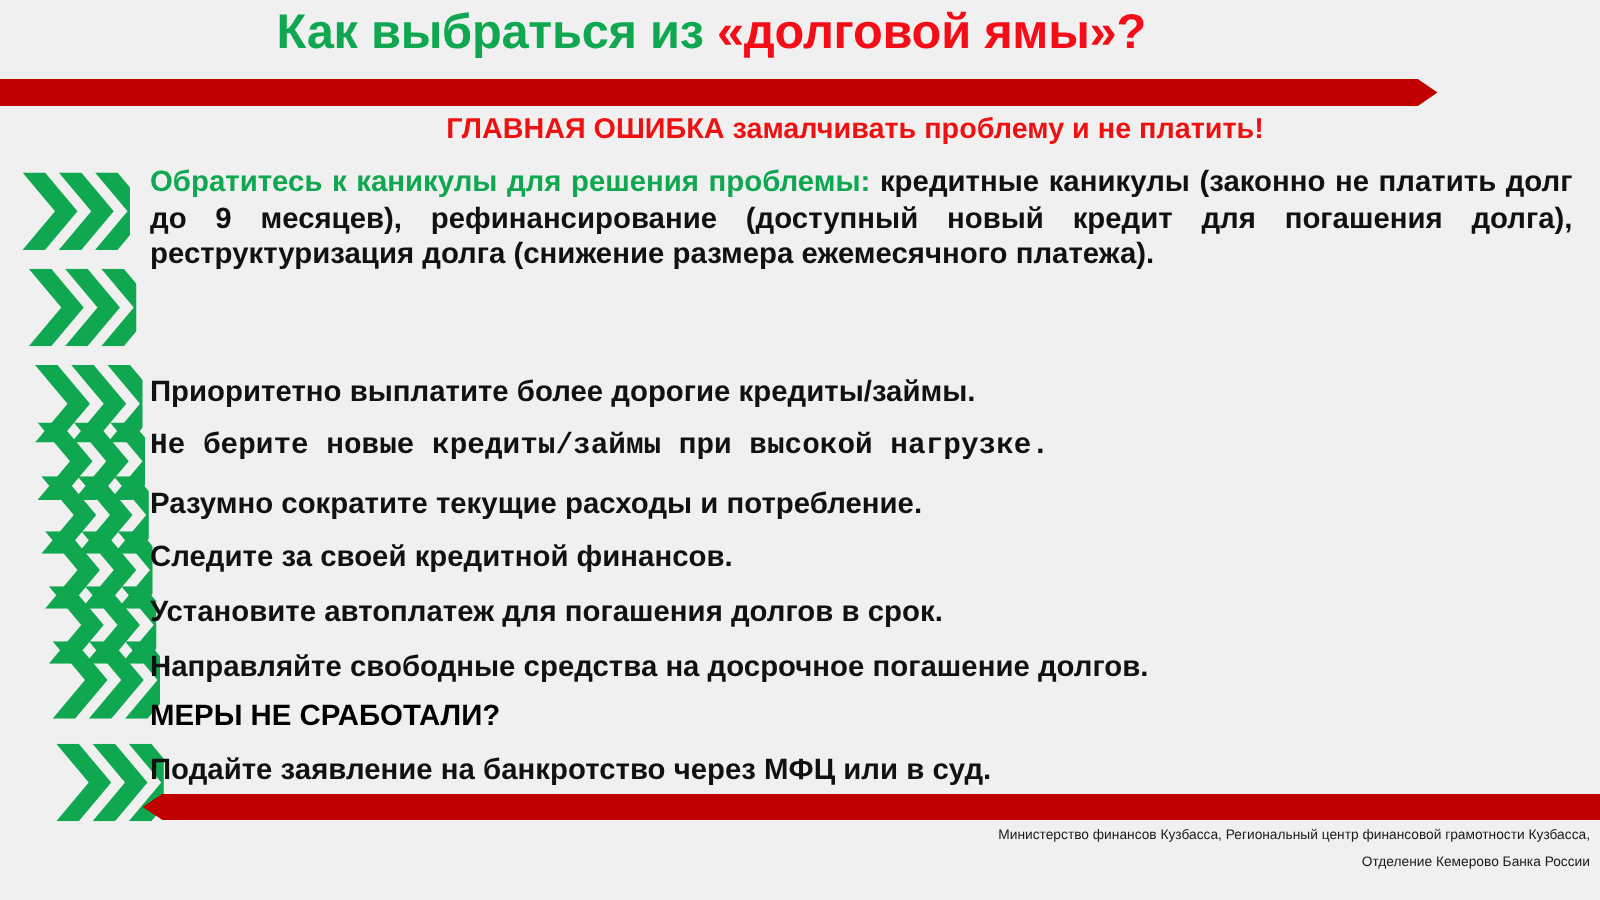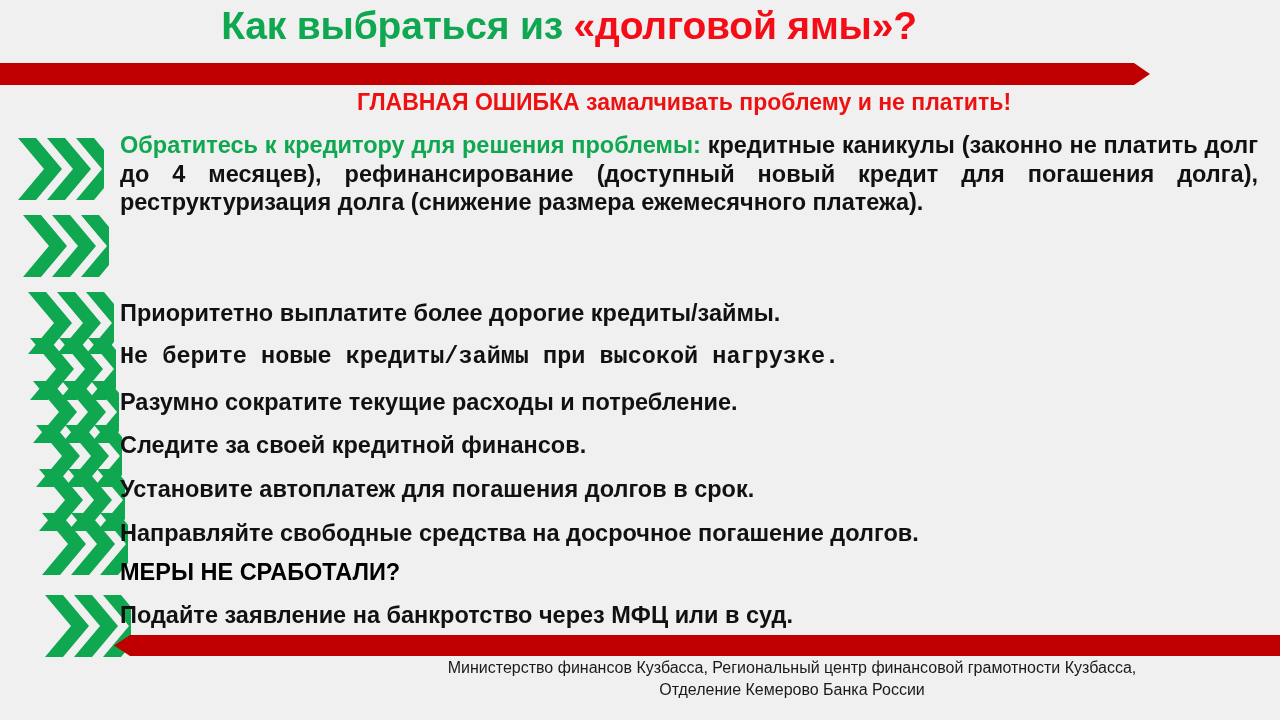--- a/index.html
+++ b/index.html
@@ -94,22 +94,22 @@
     background: #C00000;
     clip-path: polygon(16px 0, 100% 0, 100% 100%, 16px 100%, 0 50%);
   }
 
   
   .footer {
     position: absolute;
     right: 8px;
     top: 657px;
     width: 960px;
-    text-align: center;
-    font-size: 16px;
+    text-align: right;
+    font-size: 11px;
     color: #1a1a1a;
     line-height: 22px;
     font-weight: normal;
   }
 </style>
 </head>
 <body>
 
 <div class="title-row">
   <span class="title-green">Как выбраться из </span><span class="title-red">«долговой ямы»?</span>
@@ -132,21 +132,21 @@
       </svg>
     </span>
     <span class="chev" style="left:23px; top:84px;">
       <svg viewBox="0 0 86 62" width="86" height="62" aria-hidden="true">
         <path d="M0 0 L18 0 L44 31 L18 62 L0 62 L26 31 Z" fill="#0FA750"></path>
         <path d="M29 0 L47 0 L73 31 L47 62 L29 62 L55 31 Z" fill="#0FA750"></path>
         <path d="M58 0 L76 0 L102 31 L76 62 L58 62 L84 31 Z" fill="#0FA750"></path>
       </svg>
     </span>
     <div class="bullet-text justify" style="left:120px; top:0px; width:1138px;">
-      <span class="t-green">Обратитесь к кредитору для решения проблемы:</span><span> кредитные каникулы (законно не платить долг до 4 месяцев), рефинансирование (доступный новый кредит для погашения долга), реструктуризация долга (снижение размера ежемесячного платежа).</span>
+      <span class="t-green">Обратитесь к каникулы для решения проблемы:</span><span> кредитные каникулы (законно не платить долг до 9 месяцев), рефинансирование (доступный новый кредит для погашения долга), реструктуризация долга (снижение размера ежемесячного платежа).</span>
     </div>
   </div>
 
   <div class="row">
     <span class="chev" style="left:28px; top:161px;">
       <svg viewBox="0 0 86 62" width="86" height="62" aria-hidden="true">
         <path d="M0 0 L18 0 L44 31 L18 62 L0 62 L26 31 Z" fill="#0FA750"></path>
         <path d="M29 0 L47 0 L73 31 L47 62 L29 62 L55 31 Z" fill="#0FA750"></path>
         <path d="M58 0 L76 0 L102 31 L76 62 L58 62 L84 31 Z" fill="#0FA750"></path>
       </svg>

